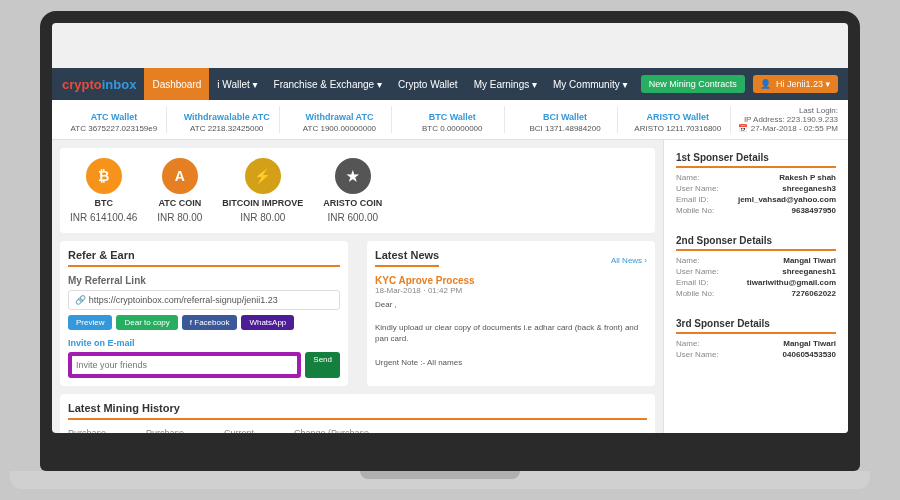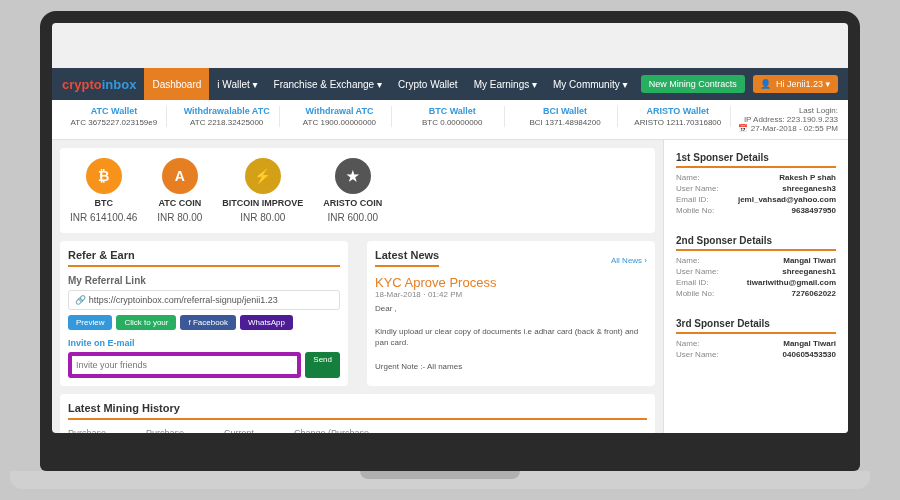--- a/index.html
+++ b/index.html
@@ -113,20 +113,21 @@
       flex: 1;
       text-align: center;
       border-right: 1px solid #e8e8e8;
       padding: 0 4px;
     }
     .wallet-item:last-child { border-right: none; }
     .wallet-label {
       color: #3498db;
       font-size: 9px;
       font-weight: bold;
+      margin-top: 6px;
     }
     .wallet-value {
       color: #555;
       font-size: 8px;
       margin-top: 2px;
     }
     .last-login { text-align: right; font-size: 8px; color: #666; }
 
     
     .main-content {
@@ -218,21 +219,21 @@
     .btn-copy { background: #27ae60; color: white; font-size: 8px; padding: 3px 8px; border-radius: 3px; cursor: pointer; }
     .btn-fb { background: #3b5998; color: white; font-size: 8px; padding: 3px 8px; border-radius: 3px; cursor: pointer; }
     .btn-wa { background: #4c1d95; color: white; font-size: 8px; padding: 3px 8px; border-radius: 3px; cursor: pointer; }
     .invite-label { font-size: 9px; color: #3498db; font-weight: bold; margin-bottom: 4px; }
     .invite-row { display: flex; gap: 4px; }
     .invite-input { flex: 1; border: 4px solid #a21caf; border-radius: 3px; padding: 4px; font-size: 9px; }
     .btn-send { background: #15803d; color: white; font-size: 8px; padding: 3px 8px; border-radius: 3px; cursor: pointer; }
 
     
     .all-news { font-size: 8px; color: #3498db; text-align: right; cursor: pointer; margin-bottom: 4px; }
-    .news-title { font-size: 13px; font-weight: normal; color: #e67e22; }
+    .news-title { font-size: 10px; font-weight: bold; color: #e67e22; }
     .news-date { font-size: 8px; color: #888; margin-bottom: 4px; }
     .news-text { font-size: 8px; color: #555; line-height: 1.4; }
 
     
     .mining-section {
       background: white;
       border-radius: 4px;
       padding: 8px;
       margin-top: 8px;
     }
@@ -343,21 +344,21 @@
             </div>
           </div>
 
           <div class="two-col">
             <div class="refer-box">
               <div class="section-title">Refer &amp; Earn</div>
               <div class="sub-label">My Referral Link</div>
               <input class="referral-input" readonly="" value="🔗 https://cryptoinbox.com/referral-signup/jenii1.23" style="">
               <div class="btn-row">
                 <div class="btn-preview">Preview</div>
-                <div class="btn-copy">Click to your</div>
+                <div class="btn-copy">Dear to copy</div>
                 <div class="btn-fb">f  Facebook</div>
                 <div class="btn-wa">WhatsApp</div>
               </div>
               <div class="invite-label">Invite on E-mail</div>
               <div class="invite-row">
                 <input class="invite-input" placeholder="Invite your friends" style="">
                 <div class="btn-send">Send</div>
               </div>
             </div>
 

